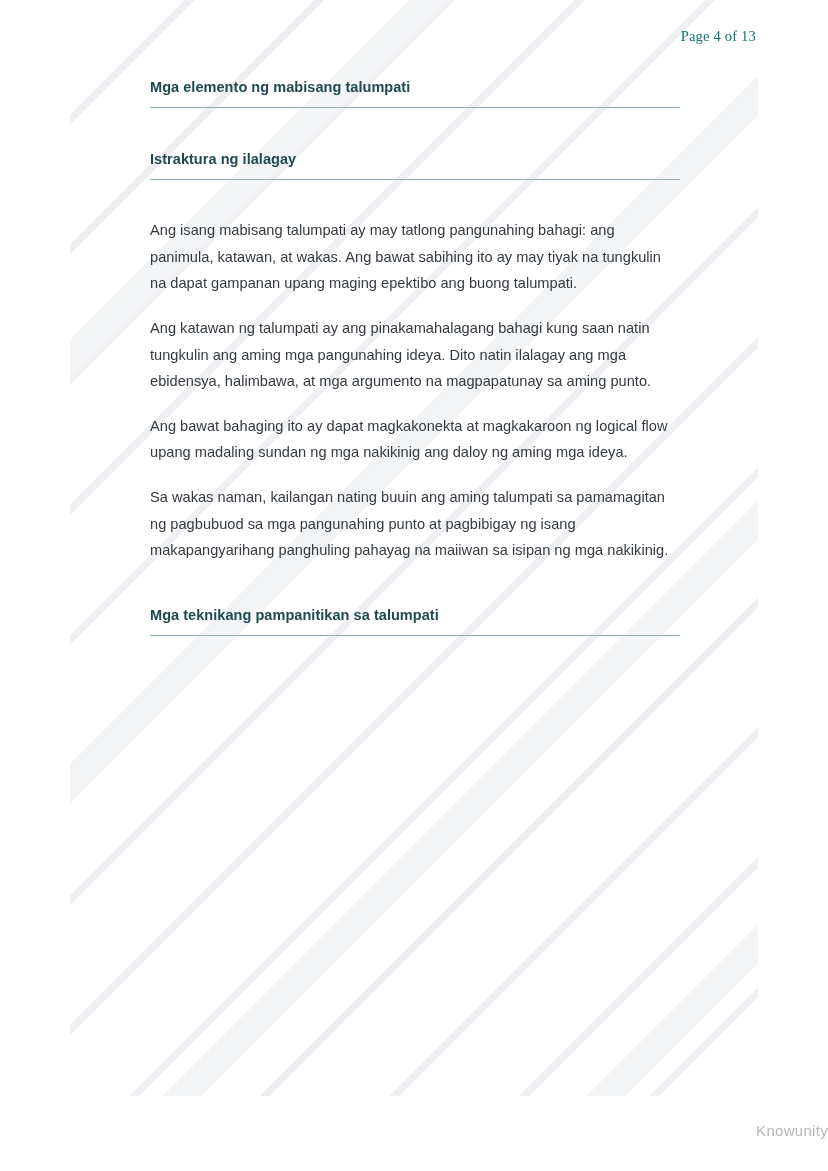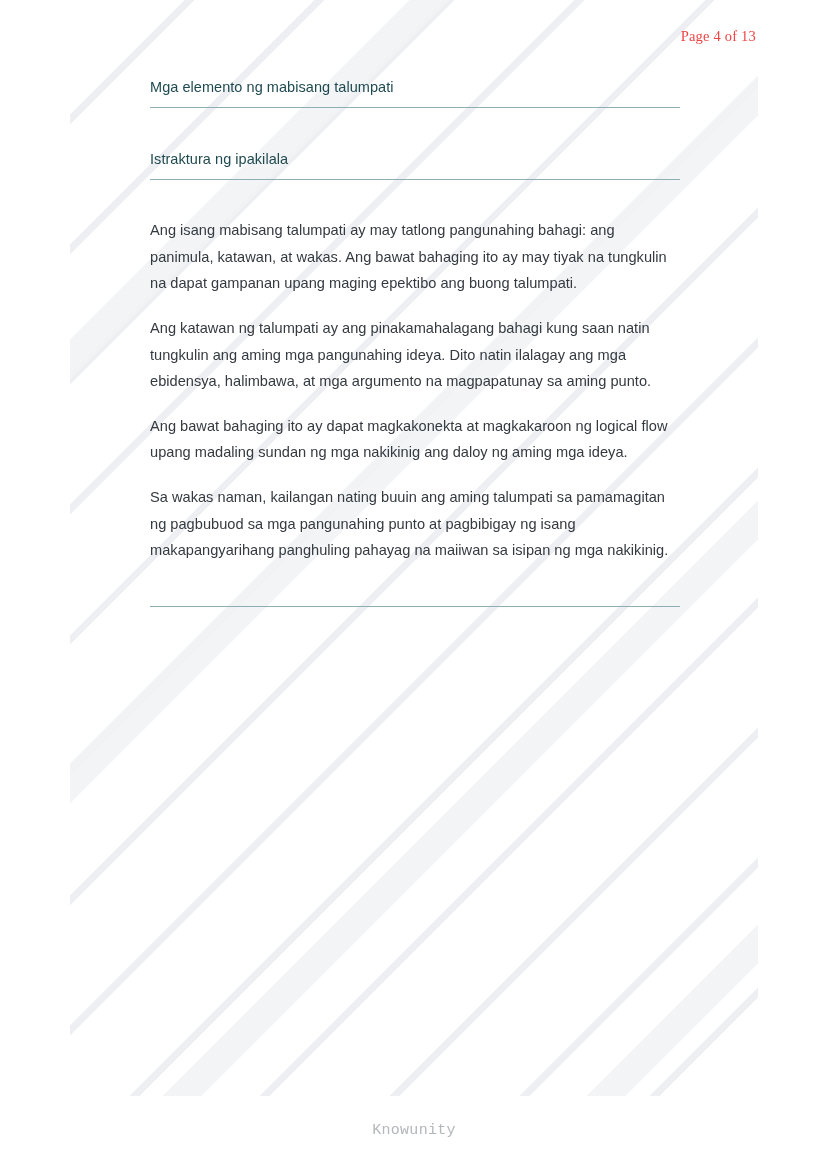--- a/index.html
+++ b/index.html
@@ -58,37 +58,37 @@
     pointer-events: none;
   }
 
   
   .page-number {
     position: absolute;
     top: 28px;
     right: 72px;
     font-family: "Liberation Serif", serif;
     font-size: 14.5px;
-    color: #ef4444;
+    color: #0f766e;
     letter-spacing: 0.2px;
     z-index: 5;
   }
 
   
   .content {
     position: absolute;
     left: 150px;
     top: 0;
     width: 530px;
     z-index: 3;
   }
 
   h2.section-heading {
     font-size: 14.5px;
-    font-weight: normal;
+    font-weight: bold;
     color: #1f4a50;
     margin: 0;
     padding: 0 0 11px 0;
     letter-spacing: 0.05px;
     line-height: 1.25;
   }
   .heading-rule {
     height: 1px;
     background: #8fadb4;
     width: 100%;
@@ -109,53 +109,53 @@
   }
   .p-first { padding-top: 37px; }
   .p-next  { padding-top: 18px; }
 
   
   .footer-brand {
     position: absolute;
     left: 0;
     right: 0;
     top: 1122px;
-    text-align: center;
+    text-align: right;
     font-size: 15px;
     color: #b3b6ba;
     letter-spacing: 0.3px;
     z-index: 5;
-    font-family: Liberation Mono, monospace;
   }
 </style>
 </head>
 <body>
 
 <div class="page-sheet">
 </div>
 
 <div class="page-number">Page 4 of 13</div>
 
 <div class="content">
 
   <div class="h-block first">
     <h2 class="section-heading">Mga elemento ng mabisang talumpati</h2>
     <div class="heading-rule"></div>
   </div>
 
   <div class="h-block gap">
-    <h2 class="section-heading">Istraktura ng ipakilala</h2>
+    <h2 class="section-heading">Istraktura ng ilalagay</h2>
     <div class="heading-rule"></div>
   </div>
 
-  <p class="body-text p-first">Ang isang mabisang talumpati ay may tatlong pangunahing bahagi: ang panimula, katawan, at wakas. Ang bawat bahaging ito ay may tiyak na tungkulin na dapat gampanan upang maging epektibo ang buong talumpati.</p>
+  <p class="body-text p-first">Ang isang mabisang talumpati ay may tatlong pangunahing bahagi: ang panimula, katawan, at wakas. Ang bawat sabihing ito ay may tiyak na tungkulin na dapat gampanan upang maging epektibo ang buong talumpati.</p>
   <p class="body-text p-next">Ang katawan ng talumpati ay ang pinakamahalagang bahagi kung saan natin tungkulin ang aming mga pangunahing ideya. Dito natin ilalagay ang mga ebidensya, halimbawa, at mga argumento na magpapatunay sa aming punto.</p>
   <p class="body-text p-next">Ang bawat bahaging ito ay dapat magkakonekta at magkakaroon ng logical flow upang madaling sundan ng mga nakikinig ang daloy ng aming mga ideya.</p>
   <p class="body-text p-next">Sa wakas naman, kailangan nating buuin ang aming talumpati sa pamamagitan ng pagbubuod sa mga pangunahing punto at pagbibigay ng isang makapangyarihang panghuling pahayag na maiiwan sa isipan ng mga nakikinig.</p>
 
   <div class="h-block gap">
+    <h2 class="section-heading">Mga teknikang pampanitikan sa talumpati</h2>
     <div class="heading-rule"></div>
   </div>
 
 
 </div>
 
 <div class="footer-brand">Knowunity</div>
 
 </body></html>

